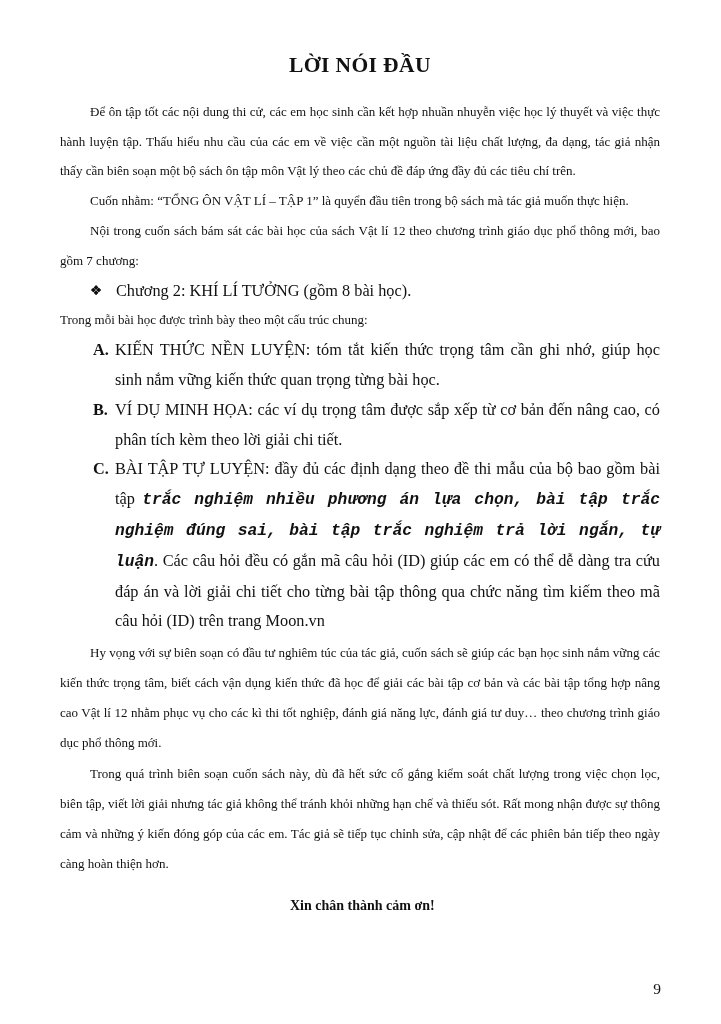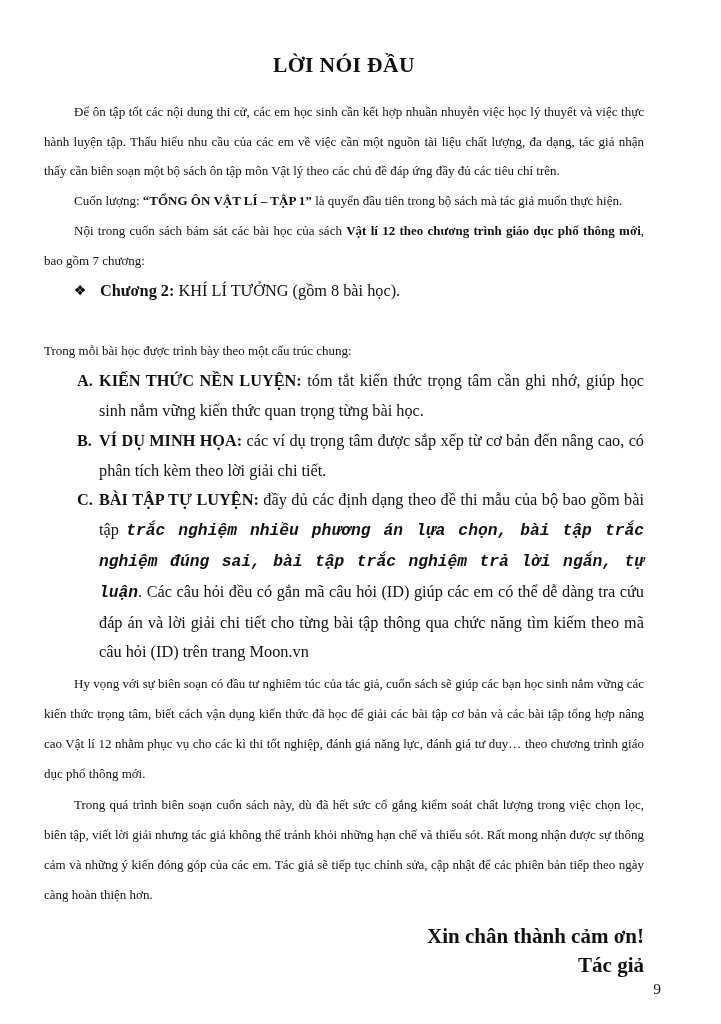--- a/index.html
+++ b/index.html
@@ -16,21 +16,21 @@
     position: relative;
     width: 721px;
     height: 1024px;
     margin: 0 auto;
     background: #ffffff;
     overflow: hidden;
     box-sizing: border-box;
   }
   .content {
     position: absolute;
-    left: 44px;
+    left: 60px;
     top: 52px;
     width: 600px;
   }
   .doc-title {
     font-size: 21.5px;
     font-weight: bold;
     text-align: center;
     letter-spacing: 0.4px;
     margin: 0 0 18px 0;
     line-height: 1.25;
@@ -41,21 +41,20 @@
     line-height: 29.8px;
     text-align: justify;
     text-justify: inter-word;
     hyphens: none;
   }
   p.indent {
     text-indent: 30px;
   }
   p.noindent {
     text-indent: 0;
-    margin-top: 31px;
   }
   .bullet-list {
     margin: 0;
     padding: 0;
     list-style: none;
   }
   .bullet-item {
     font-size: 16.3px;
     line-height: 29.8px;
     padding-left: 30px;
@@ -84,26 +83,26 @@
     padding-left: 55px;
     text-align: justify;
   }
   .letter-marker {
     position: absolute;
     left: 33px;
     top: 0;
     font-weight: bold;
     width: 22px;
   }
-  b, strong { font-weight: bold; }
+  b, strong { font-weight: normal; }
   .bi { font-weight: bold; font-style: italic; font-family: Liberation Mono, monospace; }
   .closing {
     margin-top: 12px;
-    text-align: right;
-    font-size: 21px;
+    text-align: left;
+    font-size: 14px;
     line-height: 29.8px;
     font-weight: bold;
     padding-left: 230px;
   }
   .closing-line { display: block; }
   .page-number {
     position: absolute;
     right: 60px;
     bottom: 28px;
     font-size: 15.5px;
@@ -115,21 +114,21 @@
 <body>
 
 <div class="page">
 
   <div class="content">
 
     <h1 class="doc-title">LỜI NÓI ĐẦU</h1>
 
     <p class="para indent">Để ôn tập tốt các nội dung thi cử, các em học sinh cần kết hợp nhuần nhuyễn việc học lý thuyết và việc thực hành luyện tập. Thấu hiểu nhu cầu của các em về việc cần một nguồn tài liệu chất lượng, đa dạng, tác giả nhận thấy cần biên soạn một bộ sách ôn tập môn Vật lý theo các chủ đề đáp ứng đầy đủ các tiêu chí trên.</p>
 
-    <p class="para indent"><span>Cuốn lượng: </span><b>“TỔNG ÔN VẬT LÍ – TẬP 1”</b><span> là quyển đầu tiên trong bộ sách mà tác giả muốn thực hiện.</span></p>
+    <p class="para indent"><span>Cuốn nhằm: </span><b>“TỔNG ÔN VẬT LÍ – TẬP 1”</b><span> là quyển đầu tiên trong bộ sách mà tác giả muốn thực hiện.</span></p>
 
     <p class="para indent"><span>Nội trong cuốn sách bám sát các bài học của sách </span><b>Vật lí 12 theo chương trình giáo dục phổ thông mới</b><span>, bao gồm 7 chương:</span></p>
 
     <ul class="bullet-list">
       <li class="bullet-item"><span class="bullet-glyph">❖</span></li>
       <li class="bullet-item"><span class="bullet-glyph">❖</span><span class="bullet-text"><b>Chương 2:</b><span> KHÍ LÍ TƯỞNG (gồm 8 bài học).</span></span></li>
     </ul>
 
     <p class="para noindent">Trong mỗi bài học được trình bày theo một cấu trúc chung:</p>
 
@@ -146,20 +145,19 @@
     <div class="gap-sm"></div>
 
     <p class="para indent">Hy vọng với sự biên soạn có đầu tư nghiêm túc của tác giả, cuốn sách sẽ giúp các bạn học sinh nắm vững các kiến thức trọng tâm, biết cách vận dụng kiến thức đã học để giải các bài tập cơ bản và các bài tập tổng hợp nâng cao Vật lí 12 nhằm phục vụ cho các kì thi tốt nghiệp, đánh giá năng lực, đánh giá tư duy… theo chương trình giáo dục phổ thông mới.</p>
 
     <div class="gap-sm"></div>
 
     <p class="para indent">Trong quá trình biên soạn cuốn sách này, dù đã hết sức cố gắng kiểm soát chất lượng trong việc chọn lọc, biên tập, viết lời giải nhưng tác giả không thể tránh khỏi những hạn chế và thiếu sót. Rất mong nhận được sự thông cảm và những ý kiến đóng góp của các em. Tác giả sẽ tiếp tục chỉnh sửa, cập nhật để  các phiên bản tiếp theo ngày càng hoàn thiện hơn.</p>
 
     <div class="closing">
       <span class="closing-line">Xin chân thành cảm ơn!</span>
-      <span class="closing-line">Tác giả</span>
     </div>
 
   </div>
 
   <div class="page-number">9</div>
 
 </div>
 
 </body></html>

